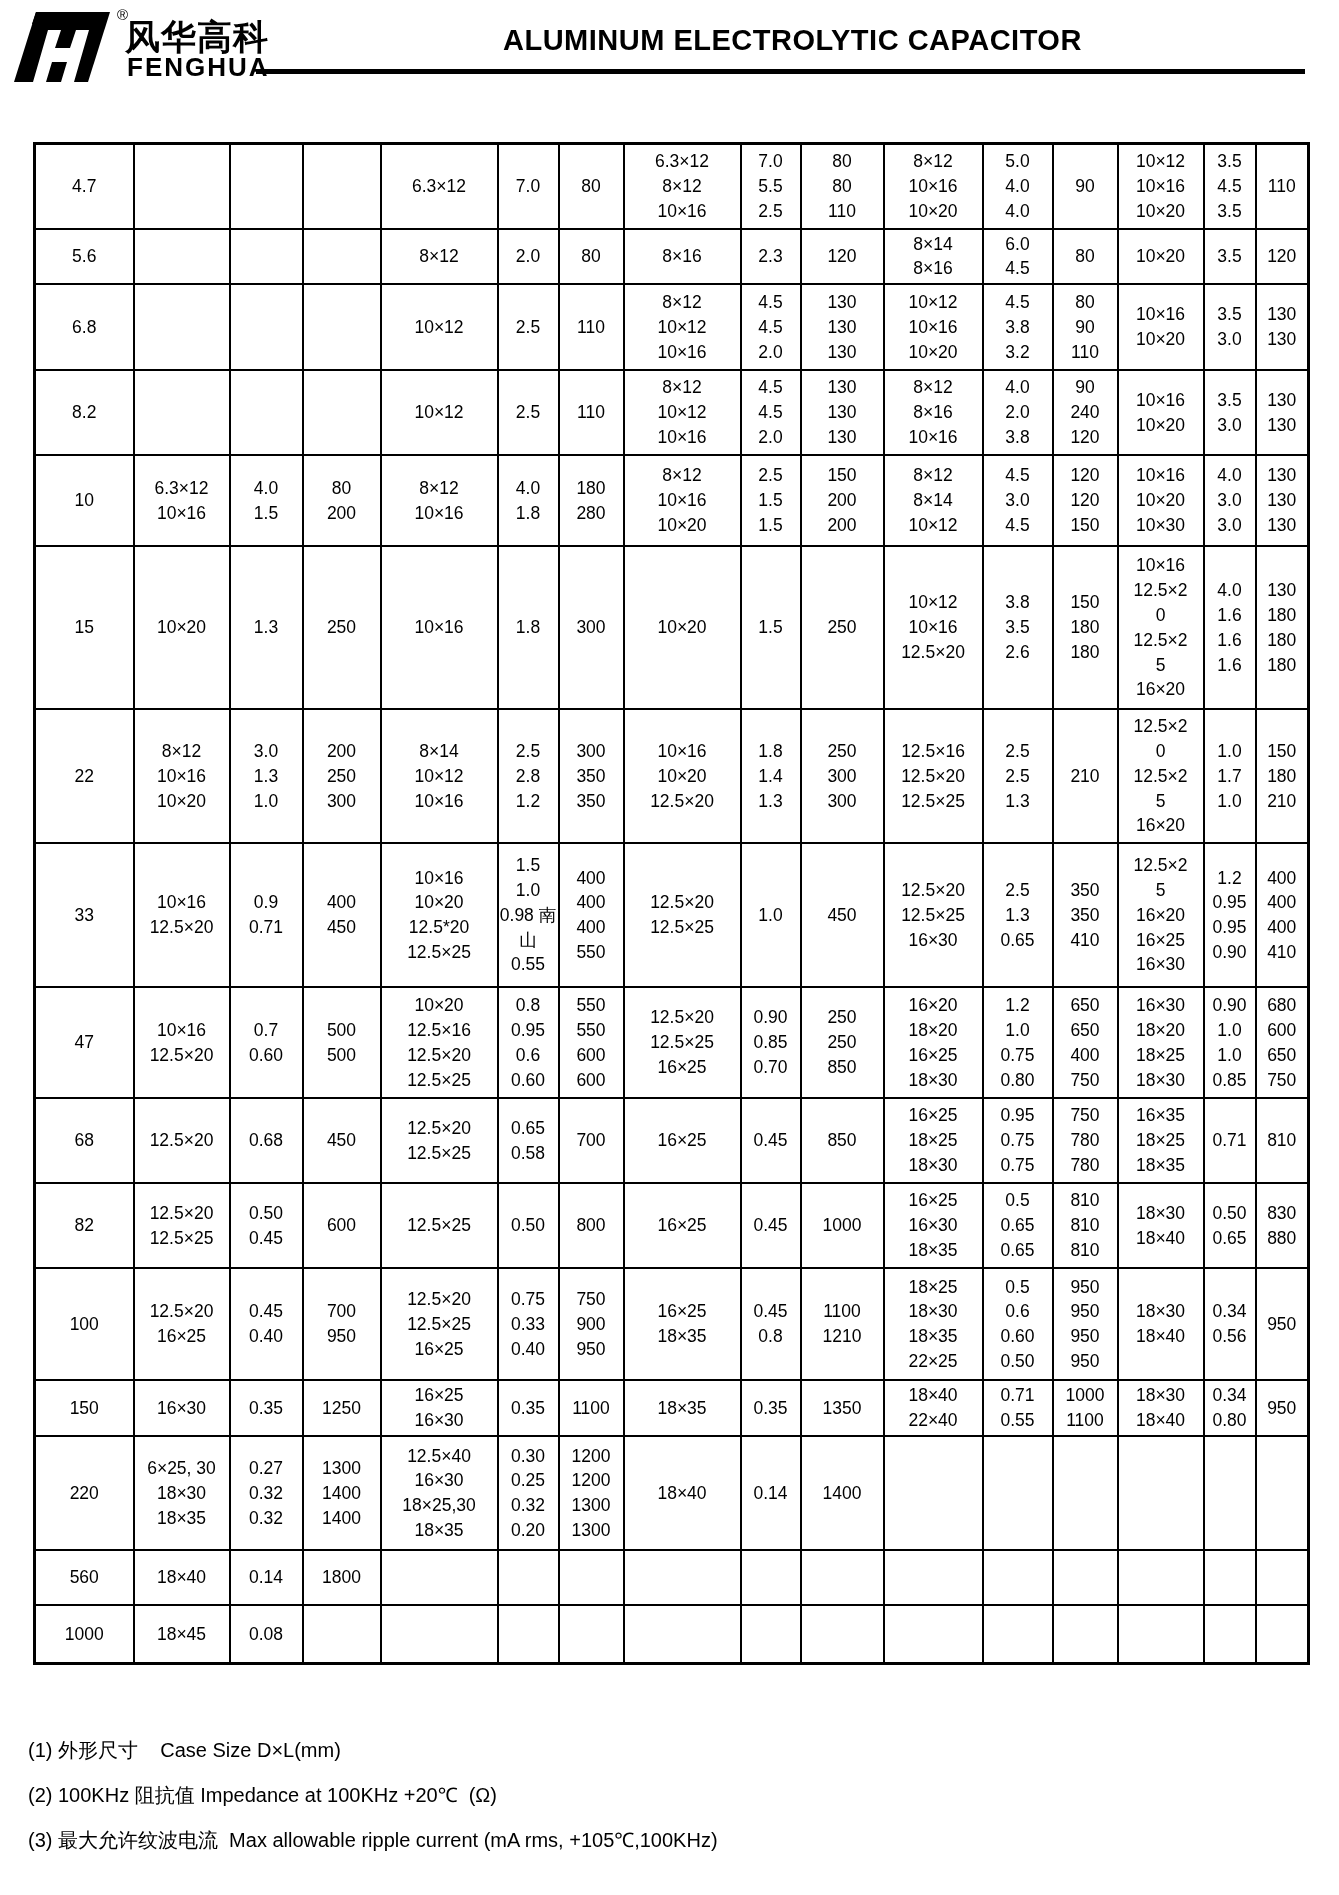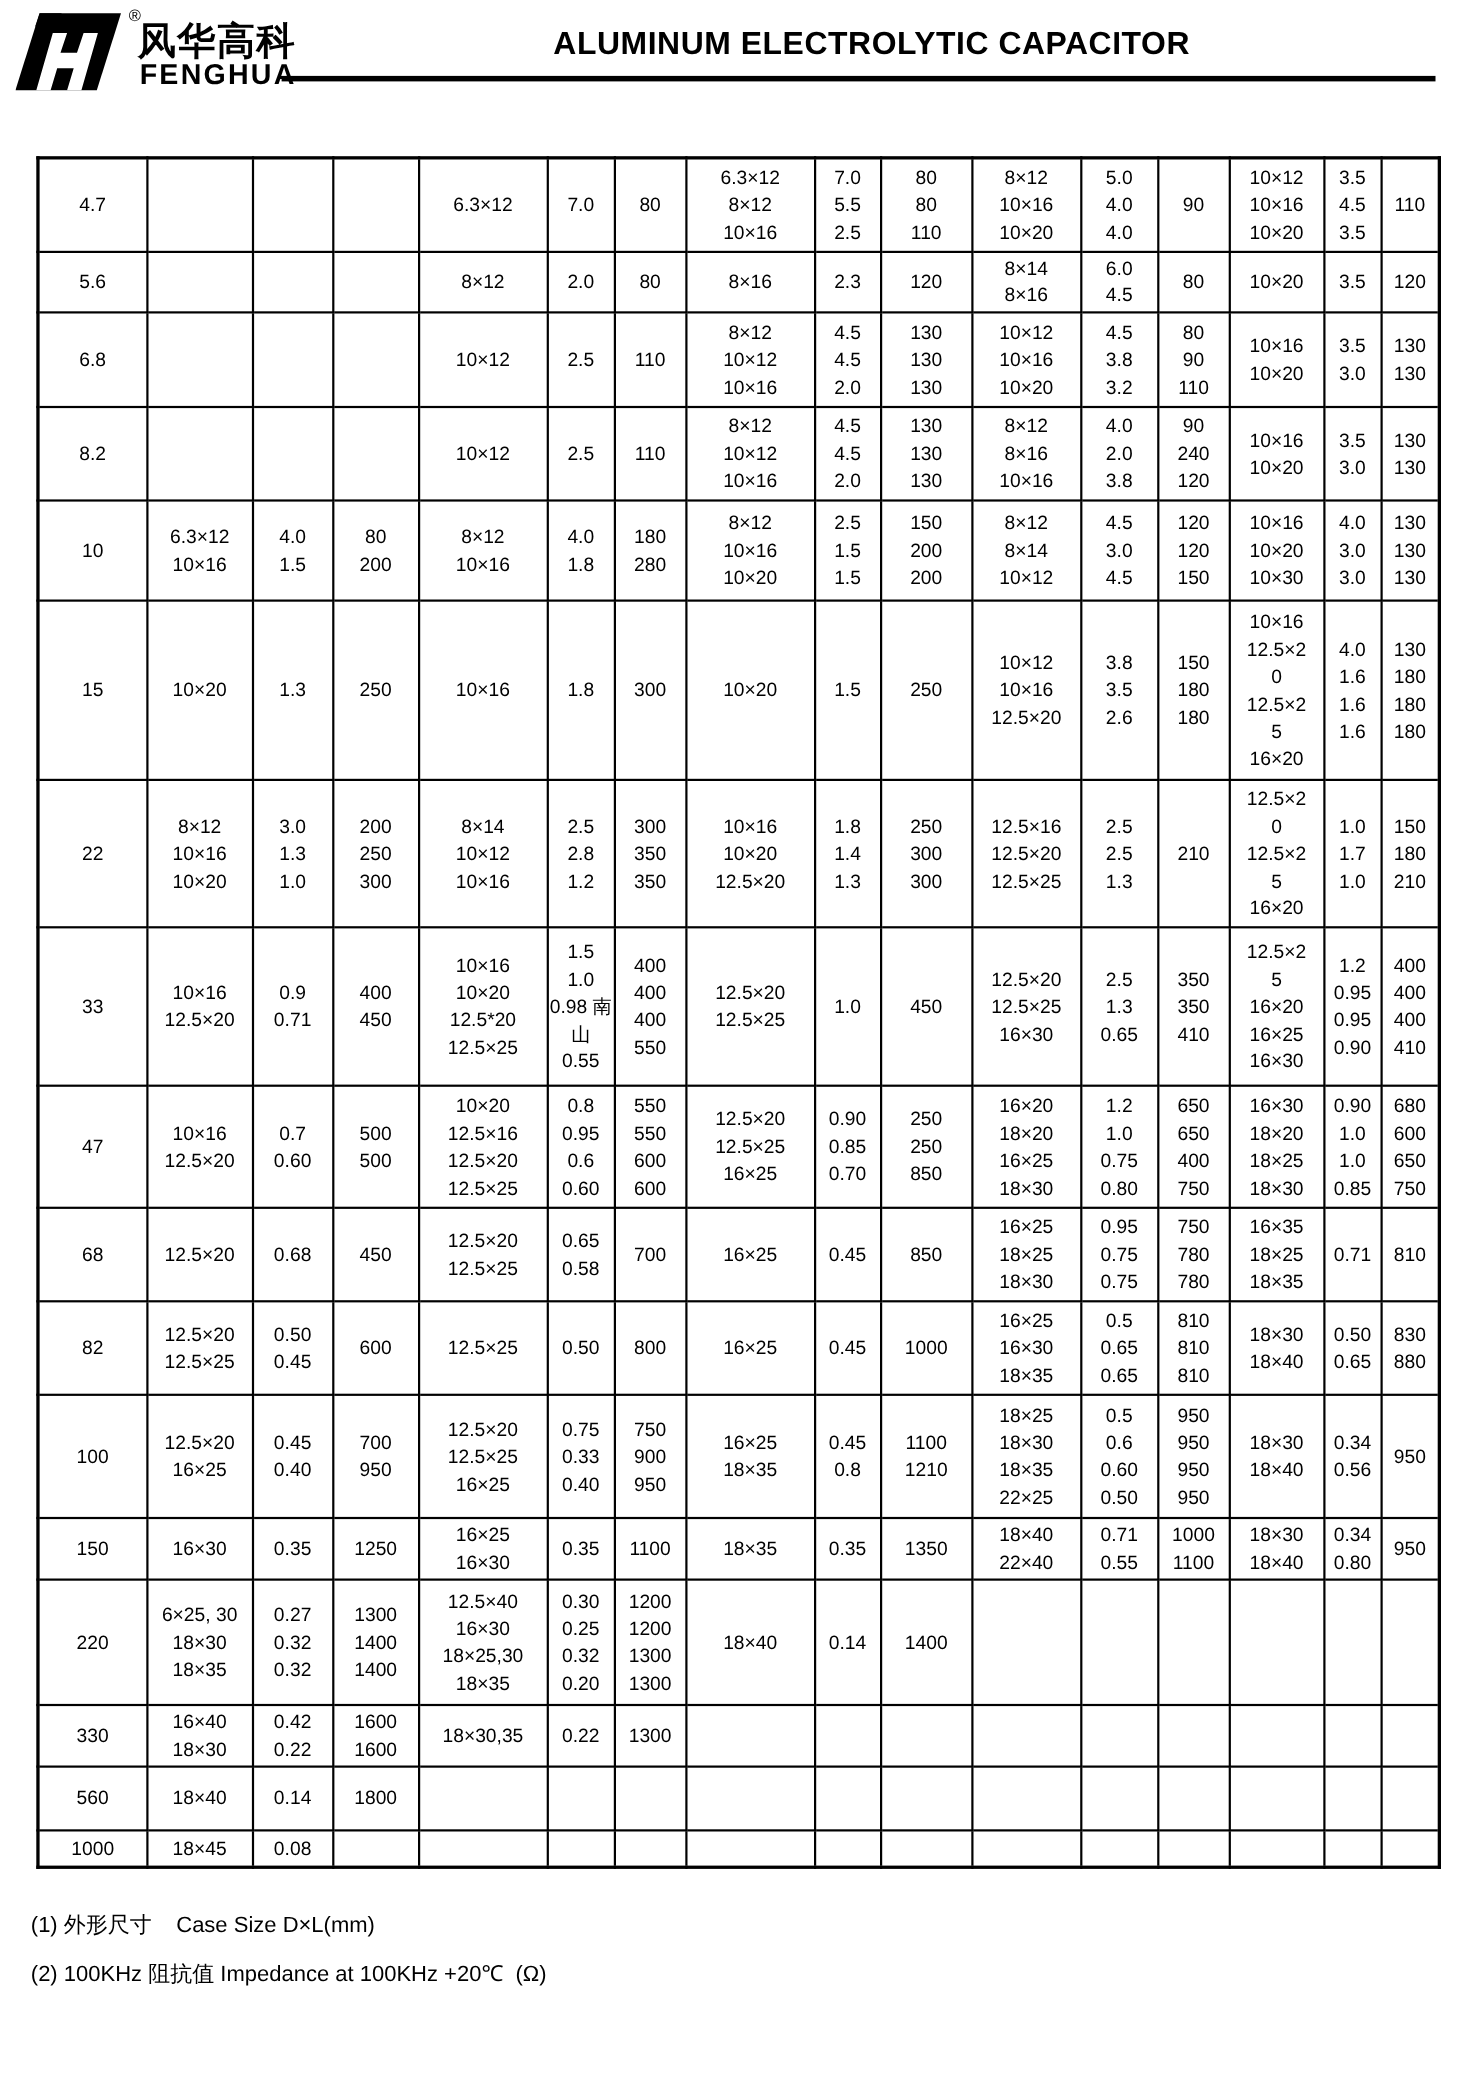--- a/index.html
+++ b/index.html
@@ -596,41 +596,20 @@
           <td>0.14</td>
           <td>1400</td>
           <td></td>
           <td></td>
           <td></td>
           <td></td>
           <td></td>
           <td></td>
         </tr>
         <tr>
-          <td>330</td>
-          <td>16×40
-18×30</td>
-          <td>0.42
-0.22</td>
-          <td>1600
-1600</td>
-          <td>18×30,35</td>
-          <td>0.22</td>
-          <td>1300</td>
-          <td></td>
-          <td></td>
-          <td></td>
-          <td></td>
-          <td></td>
-          <td></td>
-          <td></td>
-          <td></td>
-          <td></td>
-        </tr>
-        <tr>
           <td>560</td>
           <td>18×40</td>
           <td>0.14</td>
           <td>1800</td>
           <td></td>
           <td></td>
           <td></td>
           <td></td>
           <td></td>
           <td></td>
@@ -658,15 +637,16 @@
           <td></td>
           <td></td>
           <td></td>
         </tr>
       </tbody>
   </table>
 
   <div class="notes">
     <p>(1) 外形尺寸    Case Size D×L(mm)</p>
     <p>(2) 100KHz 阻抗值 Impedance at 100KHz +20℃  (Ω)</p>
+    <p>(3) 最大允许纹波电流  Max allowable ripple current (mA rms, +105℃,100KHz)</p>
   </div>
 
 </div>
 
 </body></html>

